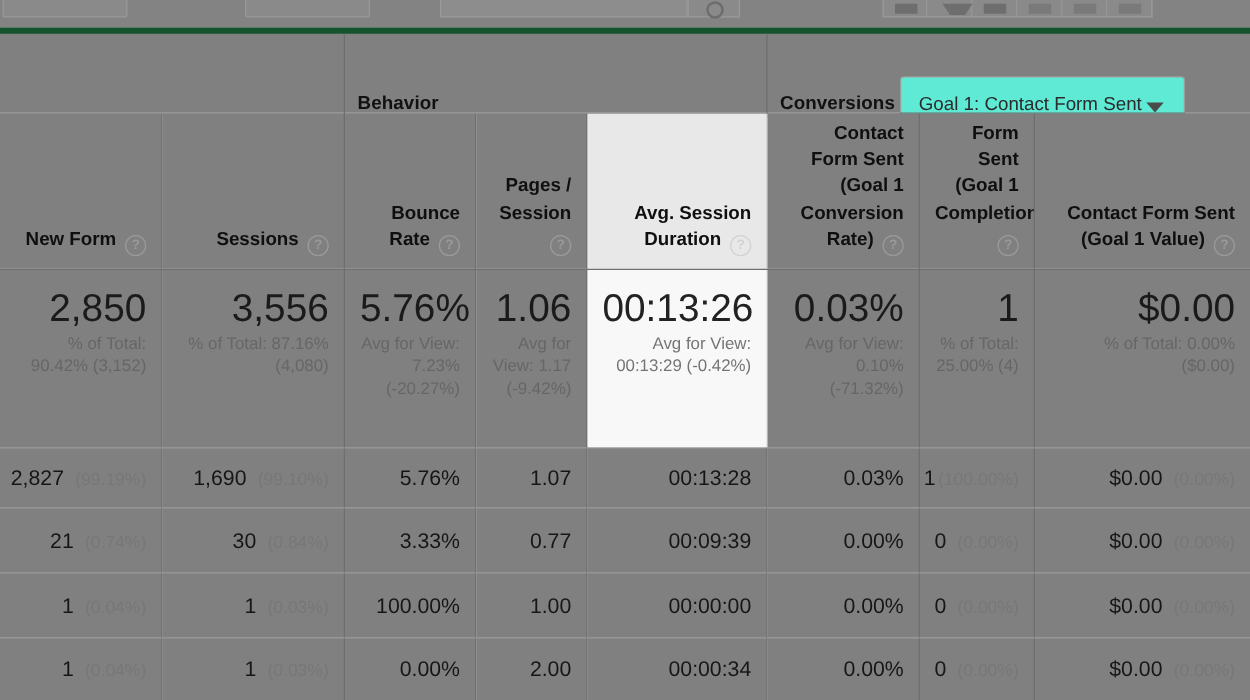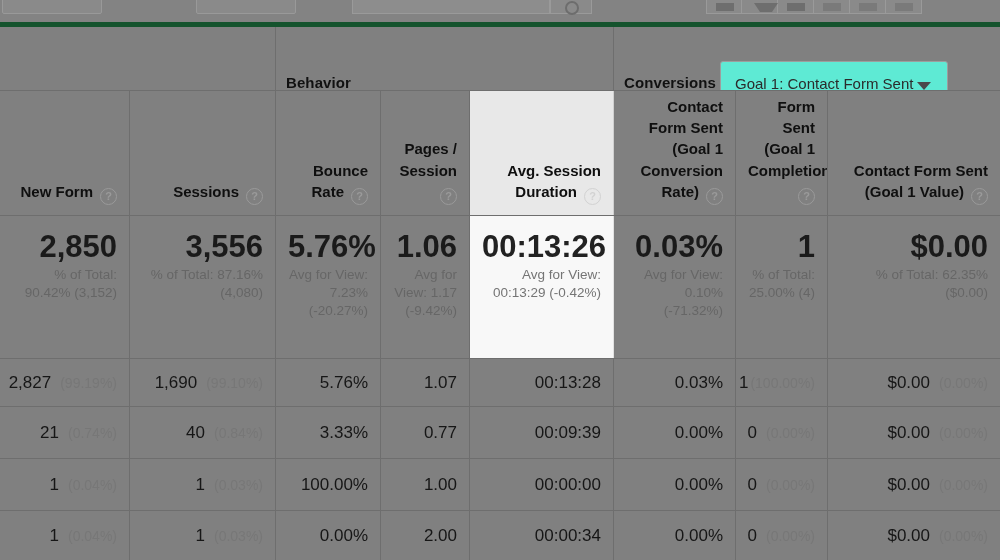--- a/index.html
+++ b/index.html
@@ -113,21 +113,21 @@
   .sumrow{
     position:absolute;left:0;top:215px;width:1000px;height:143px;
     border-top:1px solid #6e6e6e;box-sizing:border-box;
   }
   .scell{
     position:absolute;top:0;height:142px;box-sizing:border-box;
     background:#808080;border-right:1px solid #6e6e6e;
     padding:14px 12px 0 12px;text-align:right;overflow:hidden;
   }
   .scell.hl{background:#f8f8f8;border-right:1px solid #e2e2e2;}
-  .sbig{font-size:31px;color:#1a1a1a;line-height:1.08;font-weight:700;}
+  .sbig{font-size:31px;color:#1a1a1a;line-height:1.08;font-weight:400;}
   .hl .sbig{color:#222;}
   .ssub{font-size:13.5px;color:#666;line-height:1.32;margin-top:3px;}
   .hl .ssub{color:#757575;}
 
   
   .drow{
     position:absolute;left:0;width:1000px;height:52px;
     border-top:1px solid #6e6e6e;box-sizing:border-box;
   }
   .drow.r1{top:358px;}
@@ -254,21 +254,21 @@
     <div class="scell c5">
       <div class="sbig">0.03%</div>
       <div class="ssub">Avg for View: 0.10% (-71.32%)</div>
     </div>
     <div class="scell c6">
       <div class="sbig">1</div>
       <div class="ssub">% of Total: 25.00% (4)</div>
     </div>
     <div class="scell c7">
       <div class="sbig">$0.00</div>
-      <div class="ssub">% of Total: 62.35% ($0.00)</div>
+      <div class="ssub">% of Total: 0.00% ($0.00)</div>
     </div>
   </div>
 
   <div class="drow r1">
     <div class="dcell c0">
         <span class="dval">2,827</span>
         <span class="dpct">(99.19%)</span>
       </div>
     <div class="dcell c1">
         <span class="dval">1,690</span>
@@ -295,21 +295,21 @@
         <span class="dpct">(0.00%)</span>
       </div>
   </div>
 
   <div class="drow r2">
     <div class="dcell c0">
         <span class="dval">21</span>
         <span class="dpct">(0.74%)</span>
       </div>
     <div class="dcell c1">
-        <span class="dval">40</span>
+        <span class="dval">30</span>
         <span class="dpct">(0.84%)</span>
       </div>
     <div class="dcell c2">
         <span class="dval">3.33%</span>
       </div>
     <div class="dcell c3">
         <span class="dval">0.77</span>
       </div>
     <div class="dcell c4">
         <span class="dval">00:09:39</span>

